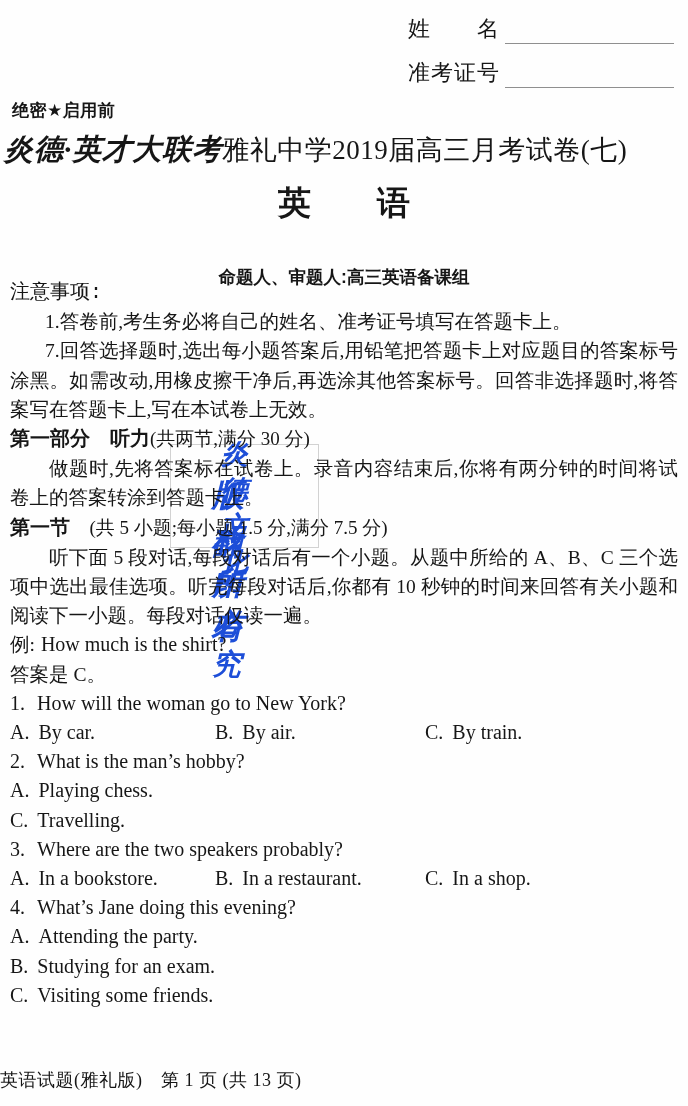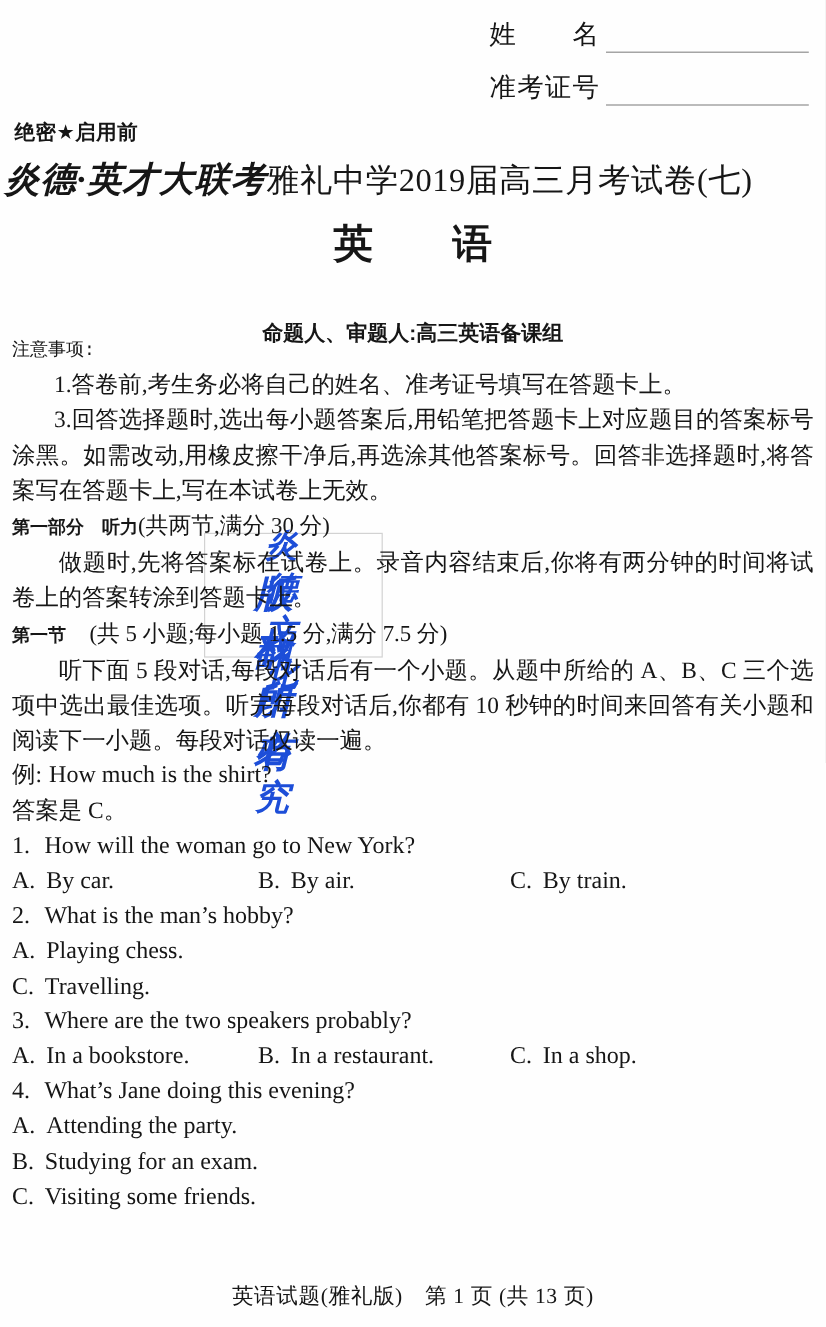--- a/index.html
+++ b/index.html
@@ -54,21 +54,21 @@
 
   
   .body-flow {
     position:absolute; top:278px; left:10px; width:668px; z-index:1;
     font-size:19.5px; line-height:29.2px; text-align:justify;
   }
   .body-flow p, .body-flow div, .body-flow h3 { margin:0; padding:0; font-weight:normal; }
 
   .notice-heading, .part-heading-bold, .section-heading-bold {
     font-family:Liberation Mono, monospace;
-    font-weight:700; font-size:15px;
+    font-weight:700; font-size:20px;
   }
   .heading-note { font-size:19px; font-weight:400; }
   .notice-item { text-indent:35px; }
   .instr-para  { text-indent:39px; }
 
   .example-line { display:flex; }
   .example-label { white-space:pre; }
   .example-q { margin-left:6px; font-size:20px; }
 
   .answer-note { }
@@ -76,21 +76,21 @@
   .question-stem { display:flex; padding-left:5px; font-size:20px; }
   .q-num { width:27px; flex:none; }
 
   .options-row { display:grid; grid-template-columns:205px 210px 1fr; padding-left:40px; font-size:20px; }
   .options-stacked { padding-left:40px; font-size:20px; }
   .option { white-space:nowrap; }
   .opt-label { display:inline-block; margin-right:9px; }
 
   
   .page-footer {
-    position:absolute; top:1068px; left:0; width:100%; text-align:center; z-index:2;
+    position:absolute; top:1068px; left:0; width:100%; z-index:2;
     font-size:18px; letter-spacing:0.5px;
   }
 </style>
 </head>
 <body>
 
 <div class="page">
 
   <div class="watermark">
     <div class="wm-box"></div>
@@ -115,21 +115,21 @@
   <div class="title-line">
     <span class="title-script">炎德·英才大联考</span><span class="title-rest">雅礼中学2019届高三月考试卷(七)</span>
   </div>
   <div class="subject-line">英　　语</div>
   <div class="committee-line">命题人、审题人:高三英语备课组</div>
 
   <div class="body-flow">
 
     <h3 class="notice-heading">注意事项:</h3>
     <p class="notice-item">1.答卷前,考生务必将自己的姓名、准考证号填写在答题卡上。</p>
-    <p class="notice-item">3.回答选择题时,选出每小题答案后,用铅笔把答题卡上对应题目的答案标号涂黑。如需改动,用橡皮擦干净后,再选涂其他答案标号。回答非选择题时,将答案写在答题卡上,写在本试卷上无效。</p>
+    <p class="notice-item">7.回答选择题时,选出每小题答案后,用铅笔把答题卡上对应题目的答案标号涂黑。如需改动,用橡皮擦干净后,再选涂其他答案标号。回答非选择题时,将答案写在答题卡上,写在本试卷上无效。</p>
 
     <div>
       <span class="part-heading-bold">第一部分　听力</span><span class="heading-note">(共两节,满分 30 分)</span>
     </div>
     <p class="instr-para">做题时,先将答案标在试卷上。录音内容结束后,你将有两分钟的时间将试卷上的答案转涂到答题卡上。</p>
 
     <div>
       <span class="section-heading-bold">第一节</span> <span class="heading-note">(共 5 小题;每小题 1.5 分,满分 7.5 分)</span>
     </div>
     <p class="instr-para">听下面 5 段对话,每段对话后有一个小题。从题中所给的 A、B、C 三个选项中选出最佳选项。听完每段对话后,你都有 10 秒钟的时间来回答有关小题和阅读下一小题。每段对话仅读一遍。</p>

